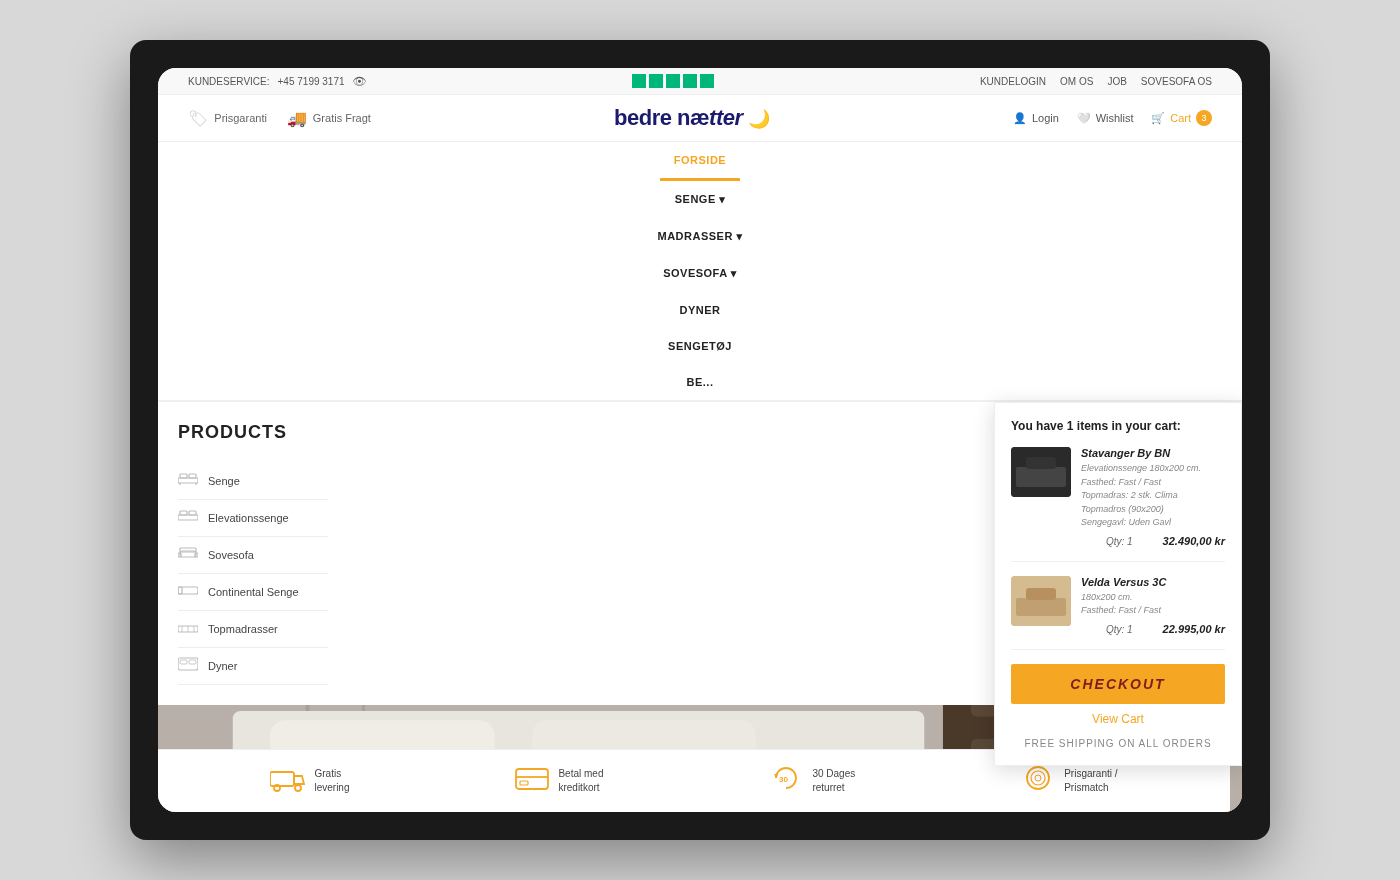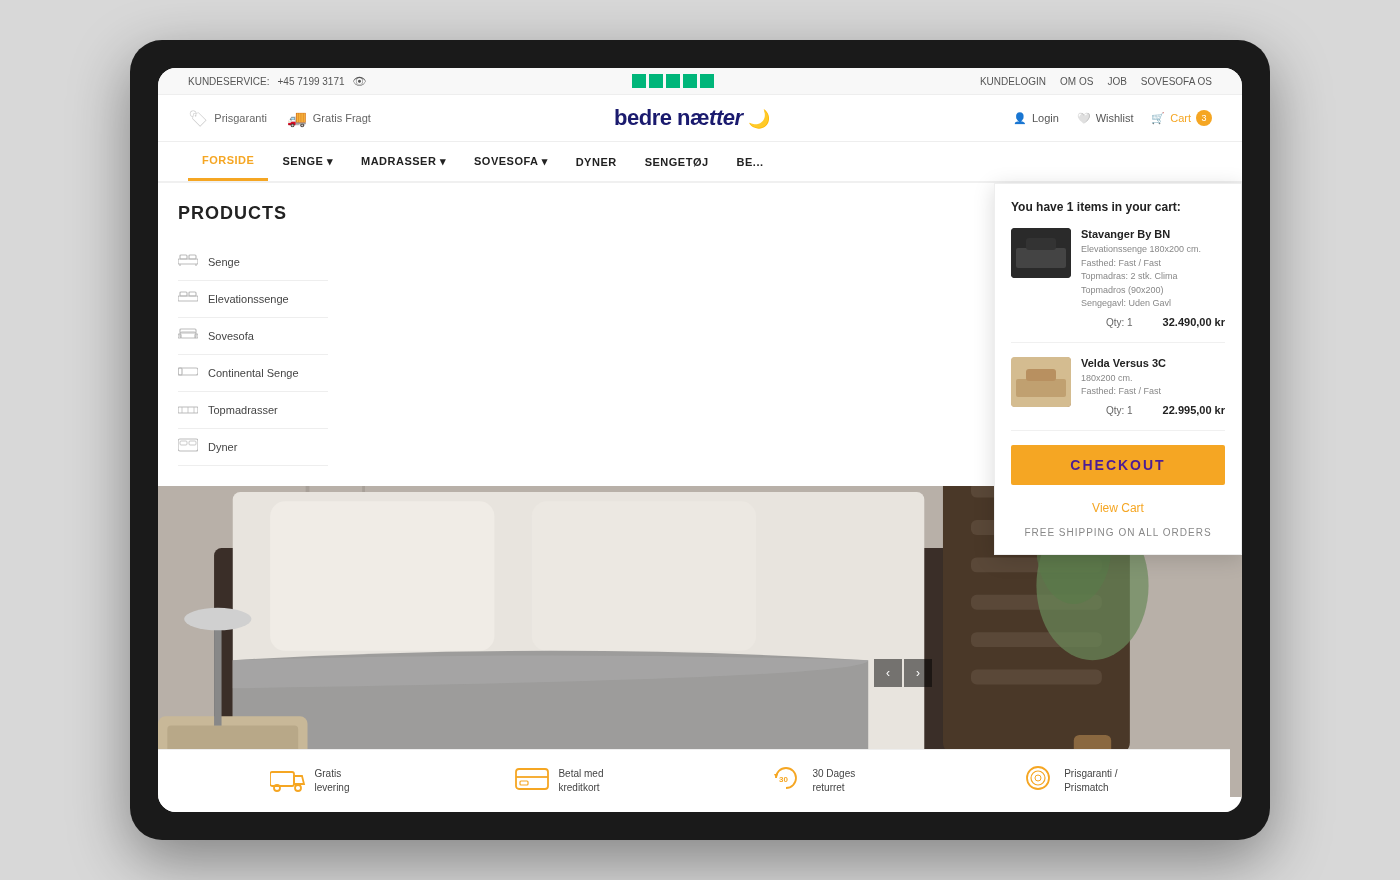--- a/index.html
+++ b/index.html
@@ -8,21 +8,21 @@
       display: flex;
       align-items: center;
       justify-content: center;
       min-height: 100vh;
       font-family: Arial, sans-serif;
     }
     .tablet-frame {
       width: 1140px;
       height: 800px;
       background: #1a1a1a;
-      border-radius: 32px;
+      border-radius: 16px;
       padding: 28px;
       box-shadow: 0 20px 60px rgba(0,0,0,0.4);
       position: relative;
     }
     .tablet-screen {
       width: 100%;
       height: 100%;
       background: #fff;
       border-radius: 18px;
       overflow: hidden;
@@ -80,20 +80,21 @@
     }
     
     .nav {
       background: #fff;
       padding: 0 30px;
       display: flex;
       align-items: center;
       gap: 0;
       border-bottom: 2px solid #f0f0f0;
       position: relative;
+      flex-direction: column;
     }
     .nav-item {
       padding: 12px 14px;
       font-size: 11px;
       font-weight: 700;
       color: #222;
       cursor: pointer;
       letter-spacing: 0.5px;
       text-transform: uppercase;
     }
@@ -175,21 +176,21 @@
       border-radius: 4px;
       flex-shrink: 0;
       overflow: hidden;
     }
     .cart-item-img-1 {
       background: linear-gradient(135deg, #3a3a3a, #222, #555);
     }
     .cart-item-img-2 {
       background: linear-gradient(135deg, #e8d5b0, #c9a87c, #a07050);
     }
-    .cart-item-info { flex: 1; }
+    .cart-item-info { flex: 1; font-style: italic; }
     .cart-item-name {
       font-size: 11px;
       font-weight: 700;
       color: #222;
       margin-bottom: 3px;
     }
     .cart-item-desc {
       font-size: 9px;
       color: #888;
       line-height: 1.5;
@@ -210,30 +211,31 @@
       align-items: center;
       padding: 10px 0;
       font-size: 12px;
       font-weight: 700;
       color: #222;
     }
     .cart-total-price { font-size: 14px; color: #222; }
     .checkout-btn {
       width: 100%;
       background: #f5a623;
-      color: #4c1d95;
+      color: #7f1d1d;
       border: none;
       padding: 12px;
       font-size: 14px;
       font-weight: 700;
       letter-spacing: 2px;
       cursor: pointer;
       border-radius: 2px;
-      margin-bottom: 16px;
+      margin-bottom: 8px;
       text-transform: uppercase;
+      font-style: italic;
     }
     .view-cart-btn {
       display: block;
       text-align: center;
       color: #f5a623;
       font-size: 12px;
       cursor: pointer;
       margin-bottom: 12px;
     }
     .free-shipping-text {

